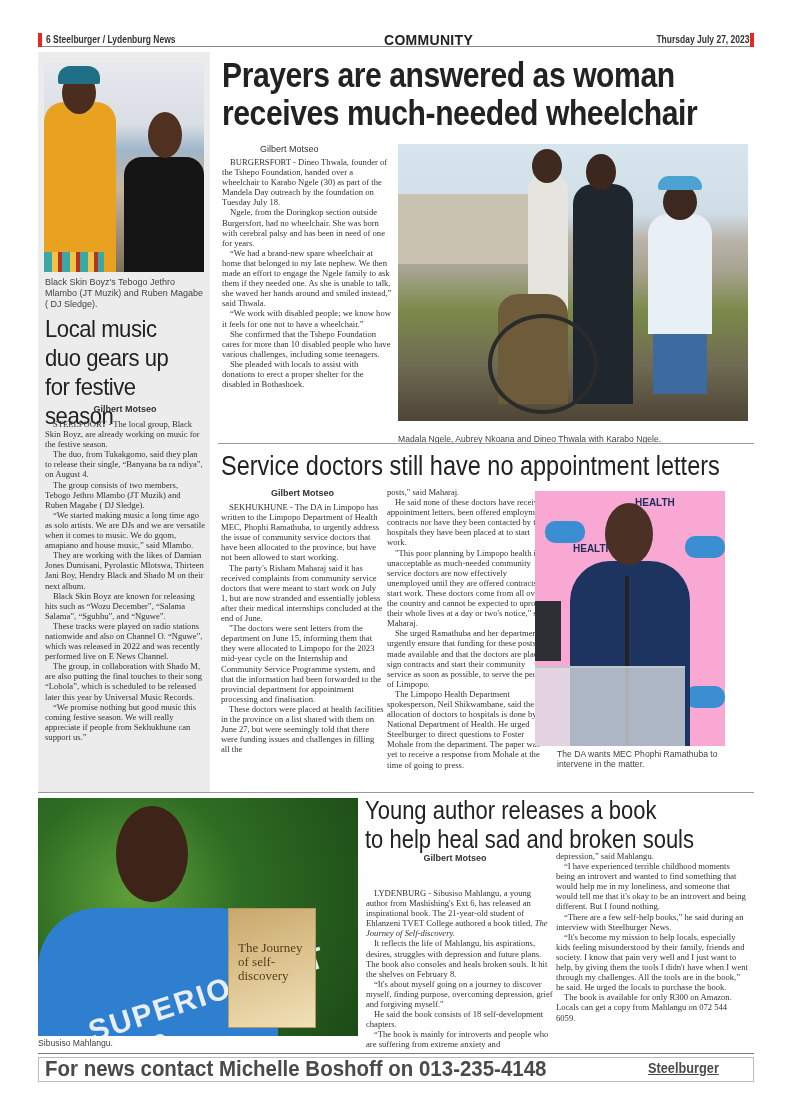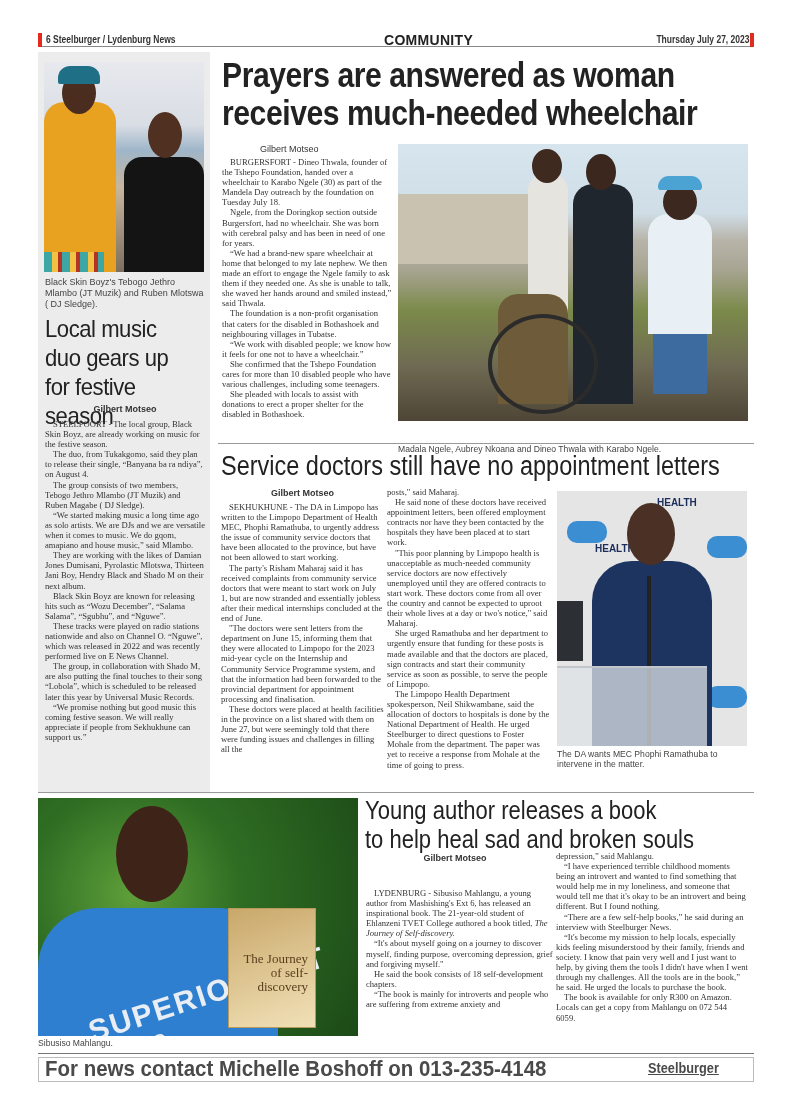--- a/index.html
+++ b/index.html
@@ -48,47 +48,47 @@
   .wh-p1 { left: 130px; top: 30px; width: 40px; height: 140px; background: #e6e4df; border-radius: 16px 16px 0 0; }
   .wh-p1-head { left: 134px; top: 5px; width: 30px; height: 34px; background: #3f2a20; border-radius: 50%; }
   .wh-p2 { left: 175px; top: 40px; width: 60px; height: 220px; background: #20262e; border-radius: 20px 20px 0 0; }
   .wh-p2-head { left: 188px; top: 10px; width: 30px; height: 36px; background: #3b271d; border-radius: 50%; }
   .wh-p3 { left: 250px; top: 70px; width: 64px; height: 120px; background: #e9f0f5; border-radius: 20px 20px 0 0; }
   .wh-p3-head { left: 265px; top: 40px; width: 34px; height: 36px; background: #3c281f; border-radius: 50%; }
   .wh-hat { left: 260px; top: 32px; width: 44px; height: 14px; background: #4aa3d3; border-radius: 14px 14px 4px 4px; }
   .wh-jeans { left: 255px; top: 190px; width: 54px; height: 60px; background: #3d6a9f; }
   .wh-chair { left: 90px; top: 170px; width: 110px; height: 100px; border: 4px solid #2b2b2b; border-radius: 50%; }
   .wh-girl { left: 100px; top: 150px; width: 70px; height: 110px; background: #6e5b3a; border-radius: 20px 20px 0 0; }
-  .cap-wheel { left: 398px; top: 444px; font: 8.6px "Liberation Sans", sans-serif; color: #444; }
+  .cap-wheel { left: 398px; top: 434px; font: 8.6px "Liberation Sans", sans-serif; color: #444; }
   .rule-1 { left: 218px; top: 443px; width: 536px; height: 1px; background: #999; }
 
   
   .head-doc { left: 221px; top: 450px; width: 540px; font: 27px/32px "Liberation Sans", sans-serif; color: #222; transform: scaleX(0.87); transform-origin: left; white-space: nowrap; }
   .byline-doc { left: 220px; top: 488px; width: 165px; text-align: center; font: bold 9px "Liberation Sans", sans-serif; color: #333; }
   .body-doc-1 { left: 221px; top: 502px; width: 163px; }
   .body-doc-2 { left: 387px; top: 487px; width: 163px; }
-  .photo-mec { left: 557px; top: 491px; width: 190px; height: 255px; background: #e5e5e5; }
+  .photo-mec { left: 535px; top: 491px; width: 190px; height: 255px; background: #f9a8d4; }
   .mec-logo { width: 40px; height: 22px; border-radius: 10px; background: #3b8ed1; }
   .mec-health { font: bold 10px "Liberation Sans", sans-serif; color: #1b2d5a; }
   .mec-body { left: 35px; top: 70px; width: 120px; height: 185px; background: #1e3460; border-radius: 40px 40px 0 0; }
   .mec-head { left: 70px; top: 12px; width: 48px; height: 62px; background: #4a3025; border-radius: 50%; }
   .mec-podium { left: 0; top: 175px; width: 150px; height: 80px; background: rgba(220,225,230,0.75); border-top: 2px solid #c0c6cc; }
   .mec-tablet { left: 0; top: 110px; width: 26px; height: 60px; background: #2c2f33; }
   .mec-mic { left: 90px; top: 85px; width: 4px; height: 170px; background: #222; }
   .cap-mec { left: 557px; top: 749px; width: 190px; font: 8.6px/10px "Liberation Sans", sans-serif; color: #444; }
   .rule-2 { left: 38px; top: 792px; width: 716px; height: 1px; background: #999; }
 
   
   .photo-author { left: 38px; top: 798px; width: 320px; height: 238px;
     background: radial-gradient(circle at 30% 40%, #5fa03a 0%, #2f6d23 40%, #1c4a17 100%); }
   .au-head { left: 78px; top: 8px; width: 72px; height: 96px; background: #3e2418; border-radius: 50%; }
   .au-shirt { left: 0; top: 110px; width: 240px; height: 128px; background: #2e7fcf; border-radius: 60px 60px 0 0; }
   .au-text { left: 50px; top: 175px; font: bold 30px "Liberation Sans", sans-serif; color: #e8eef4; transform: rotate(-18deg); letter-spacing: 2px; }
   .au-book { left: 190px; top: 110px; width: 88px; height: 120px; background: linear-gradient(160deg, #c9a86a, #f1e1b8); border: 1px solid #b89a5f; }
-  .au-book-t { left: 200px; top: 154px; width: 70px; font: 13px/14px "Liberation Serif", serif; color: #5a3d1c; text-align: right; }
+  .au-book-t { left: 200px; top: 143px; width: 70px; font: 13px/14px "Liberation Serif", serif; color: #5a3d1c; }
   .cap-author { left: 38px; top: 1038px; font: 8.6px "Liberation Sans", sans-serif; color: #444; }
   .head-author { left: 365px; top: 796px; width: 400px; font: 25px/29px "Liberation Sans", sans-serif; color: #222; transform: scaleX(0.88); transform-origin: left; white-space: nowrap; }
   .byline-author { left: 360px; top: 853px; width: 190px; text-align: center; font: bold 9px "Liberation Sans", sans-serif; color: #333; }
   .body-author-1 { left: 366px; top: 866px; width: 188px; margin-top: 22px; }
   .body-author-2 { left: 556px; top: 851px; width: 192px; font-family: Liberation Serif, serif; }
 
   
   .rule-3 { left: 38px; top: 1053px; width: 716px; height: 1px; background: #777; }
   .footer { left: 38px; top: 1057px; width: 716px; height: 25px; border: 1px solid #bbb; background: #fff; }
   .footer-text { left: 45px; top: 1056px; font: bold 22px/26px "Liberation Sans", sans-serif; color: #4a4a4a; letter-spacing: 0px; transform: scaleX(0.93); transform-origin: left; white-space: nowrap; }
@@ -106,21 +106,21 @@
 
 <div class="abs sidebar"></div>
 <div class="abs photo photo-duo">
   <div class="abs duo-p1"></div>
   <div class="abs duo-p1-head"></div>
   <div class="abs duo-cap"></div>
   <div class="abs duo-shorts"></div>
   <div class="abs duo-p2"></div>
   <div class="abs duo-p2-head"></div>
 </div>
-<div class="abs cap-duo">Black Skin Boyz's Tebogo Jethro Mlambo (JT Muzik) and Ruben Mlotswa ( DJ Sledge).</div>
+<div class="abs cap-duo">Black Skin Boyz's Tebogo Jethro Mlambo (JT Muzik) and Ruben Magabe ( DJ Sledge).</div>
 <div class="abs head-duo">Local music duo gears up for festive season</div>
 <div class="abs byline-duo">Gilbert Motseo</div>
 <div class="abs body-duo body-text">
   <p>STEELPOORT - The local group, Black Skin Boyz, are already working on music for the festive season.</p>
   <p>The duo, from Tukakgomo, said they plan to release their single, “Banyana ba ra ndiya”, on August 4.</p>
   <p>The group consists of two members, Tebogo Jethro Mlambo (JT Muzik) and Ruben Magabe ( DJ Sledge).</p>
   <p>“We started making music a long time ago as solo artists. We are DJs and we are versatile when it comes to music. We do gqom, amapiano and house music,” said Mlambo.</p>
   <p>They are working with the likes of Damian Jones Dumisani, Pyrolastic Mlotswa, Thirteen Jani Boy, Hendry Black and Shado M on their next album.</p>
   <p>Black Skin Boyz are known for releasing hits such as “Wozu December”, “Salama Salama”, “Sgubhu”, and “Nguwe”.</p>
   <p>These tracks were played on radio stations nationwide and also on Channel O. “Nguwe”, which was released in 2022 and was recently performed live on E News Channel.</p>
@@ -130,21 +130,20 @@
 
 <div class="abs head-main">
   <div>Prayers are answered as woman</div>
   <div>receives much-needed wheelchair</div>
 </div>
 <div class="abs byline-main">Gilbert Motseo</div>
 <div class="abs body-main body-text">
   <p>BURGERSFORT - Dineo Thwala, founder of the Tshepo Foundation, handed over a wheelchair to Karabo Ngele (30) as part of the Mandela Day outreach by the foundation on Tuesday July 18.</p>
   <p>Ngele, from the Doringkop section outside Burgersfort, had no wheelchair. She was born with cerebral palsy and has been in need of one for years.</p>
   <p>“We had a brand-new spare wheelchair at home that belonged to my late nephew. We then made an effort to engage the Ngele family to ask them if they needed one. As she is unable to talk, she waved her hands around and smiled instead,” said Thwala.</p>
-  <p>The foundation is a non-profit organisation that caters for the disabled in Bothashoek and neighbouring villages in Tubatse.</p>
   <p>“We work with disabled people; we know how it feels for one not to have a wheelchair.”</p>
   <p>She confirmed that the Tshepo Foundation cares for more than 10 disabled people who have various challenges, including some teenagers.</p>
   <p>She pleaded with locals to assist with donations to erect a proper shelter for the disabled in Bothashoek.</p>
 </div>
 <div class="abs photo photo-wheel">
   <div class="abs wh-house"></div>
   <div class="abs wh-p1"></div>
   <div class="abs wh-p1-head"></div>
   <div class="abs wh-p2"></div>
   <div class="abs wh-p2-head"></div>
@@ -196,20 +195,21 @@
   <div class="abs au-book-t">The Journey of self-discovery</div>
 </div>
 <div class="abs cap-author">Sibusiso Mahlangu.</div>
 <div class="abs head-author">
   <div>Young author releases a book</div>
   <div>to help heal sad and broken souls</div>
 </div>
 <div class="abs byline-author">Gilbert Motseo</div>
 <div class="abs body-author-1 body-text">
   <p><span>LYDENBURG - Sibusiso Mahlangu, a young author from Mashishing's Ext 6, has released an inspirational book. The 21-year-old student of Ehlanzeni TVET College authored a book titled,</span> <em>The Journey of Self-discovery.</em></p>
+  <p>It reflects the life of Mahlangu, his aspirations, desires, struggles with depression and future plans. The book also consoles and heals broken souls. It hit the shelves on February 8.</p>
   <p>“It's about myself going on a journey to discover myself, finding purpose, overcoming depression, grief and forgiving myself."</p>
   <p>He said the book consists of 18 self-development chapters.</p>
   <p>“The book is mainly for introverts and people who are suffering from extreme anxiety and</p>
 </div>
 <div class="abs body-author-2 body-text">
   <p style="text-indent:0">depression,” said Mahlangu.</p>
   <p>“I have experienced terrible childhood moments being an introvert and wanted to find something that would help me in my loneliness, and someone that would tell me that it's okay to be an introvert and being different. But I found nothing.</p>
   <p>“There are a few self-help books,” he said during an interview with Steelburger News.</p>
   <p>“It's become my mission to help locals, especially kids feeling misunderstood by their family, friends and society. I know that pain very well and I just want to help, by giving them the tools I didn't have when I went through my challenges. All the tools are in the book,” he said. He urged the locals to purchase the book.</p>
   <p>The book is available for only R300 on Amazon. Locals can get a copy from Mahlangu on 072 544 6059.</p>

